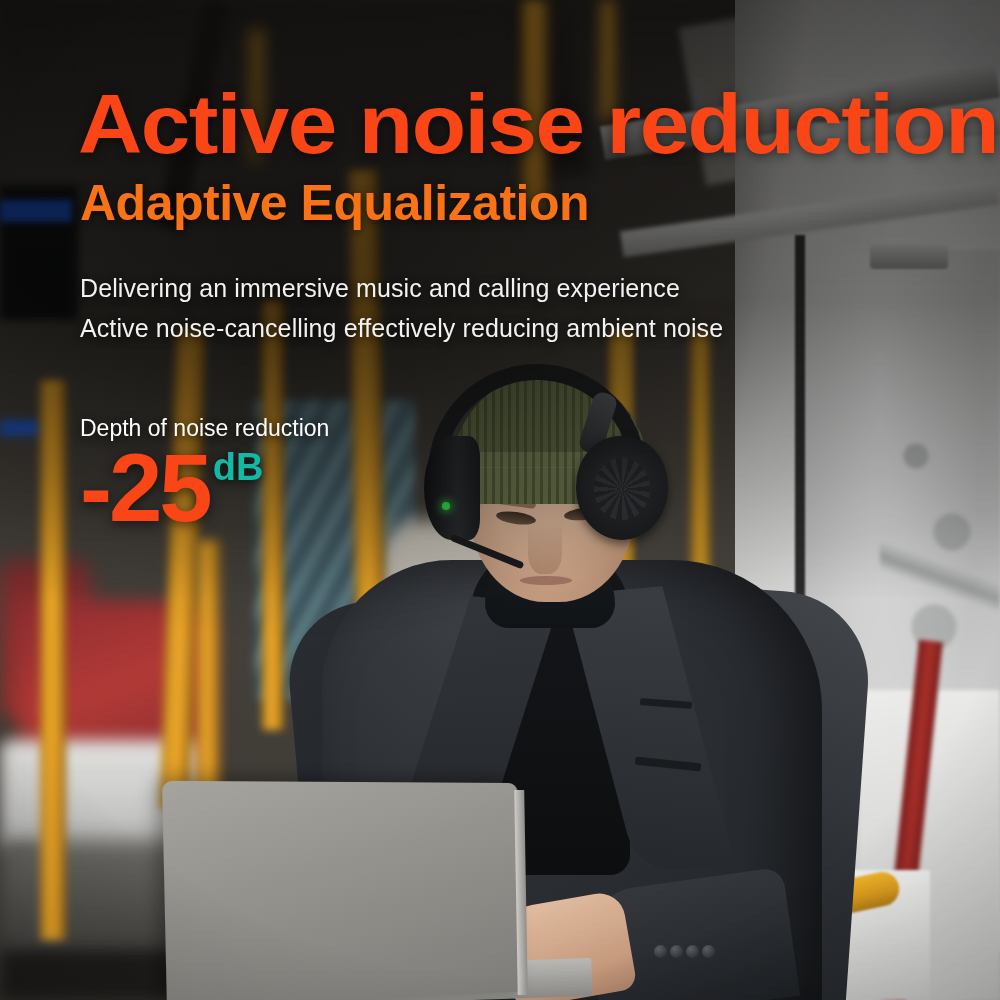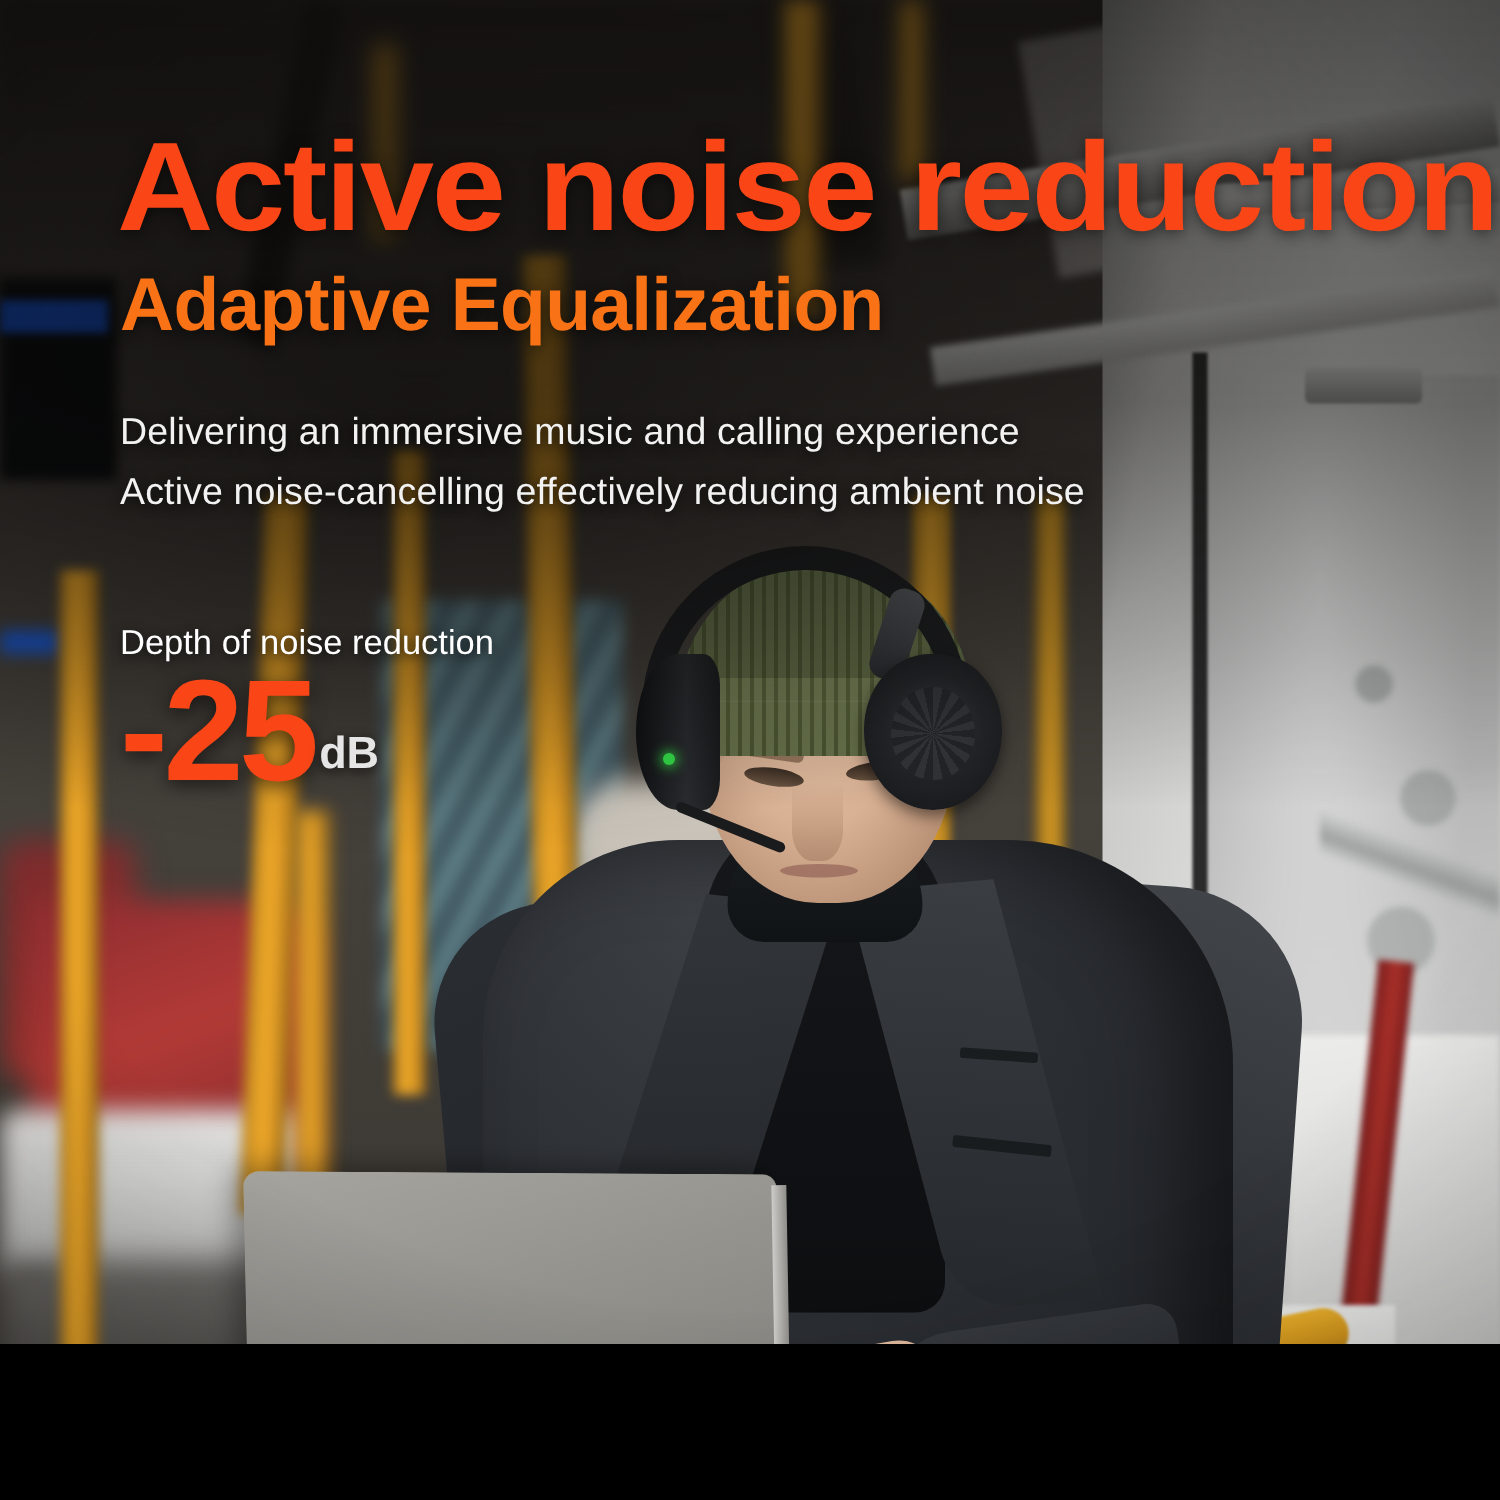--- a/index.html
+++ b/index.html
@@ -6,21 +6,21 @@
   * { margin:0; padding:0; box-sizing:border-box; }
   html,body { background:#000; }
   body {
     font-family:"Liberation Sans", sans-serif;
     width:1000px; height:1000px;
     overflow:hidden;
   }
 
   .banner {
     position:relative;
-    width:1000px; height:896px;
+    width:1000px; height:1000px;
     overflow:hidden;
     background:#2a2724;
   }
 
   
   .photo { position:absolute; inset:0; overflow:hidden; }
 
   .ph { position:absolute; }
 
   
@@ -449,24 +449,23 @@
   }
   .stat-value{
     display:flex; align-items:flex-start; margin-top:4px;
   }
   .stat-num{
     font-size:96px; font-weight:700; line-height:.88;
     color:#fa4616; letter-spacing:-3px;
     text-shadow:0 3px 12px rgba(0,0,0,.55);
   }
   .stat-unit{
-    font-size:30px; font-weight:700; color:#e5e5e5;
+    font-size:38px; font-weight:700; color:#14b8a6;
     margin-left:3px; margin-bottom:11px;
     text-shadow:0 2px 8px rgba(0,0,0,.75);
-    margin-top:40px;
   }
 </style>
 </head>
 <body>
 
 <div class="banner">
 
   <div class="photo">
     <div class="ph bg-base"></div>
     <div class="ph ceiling"></div>

